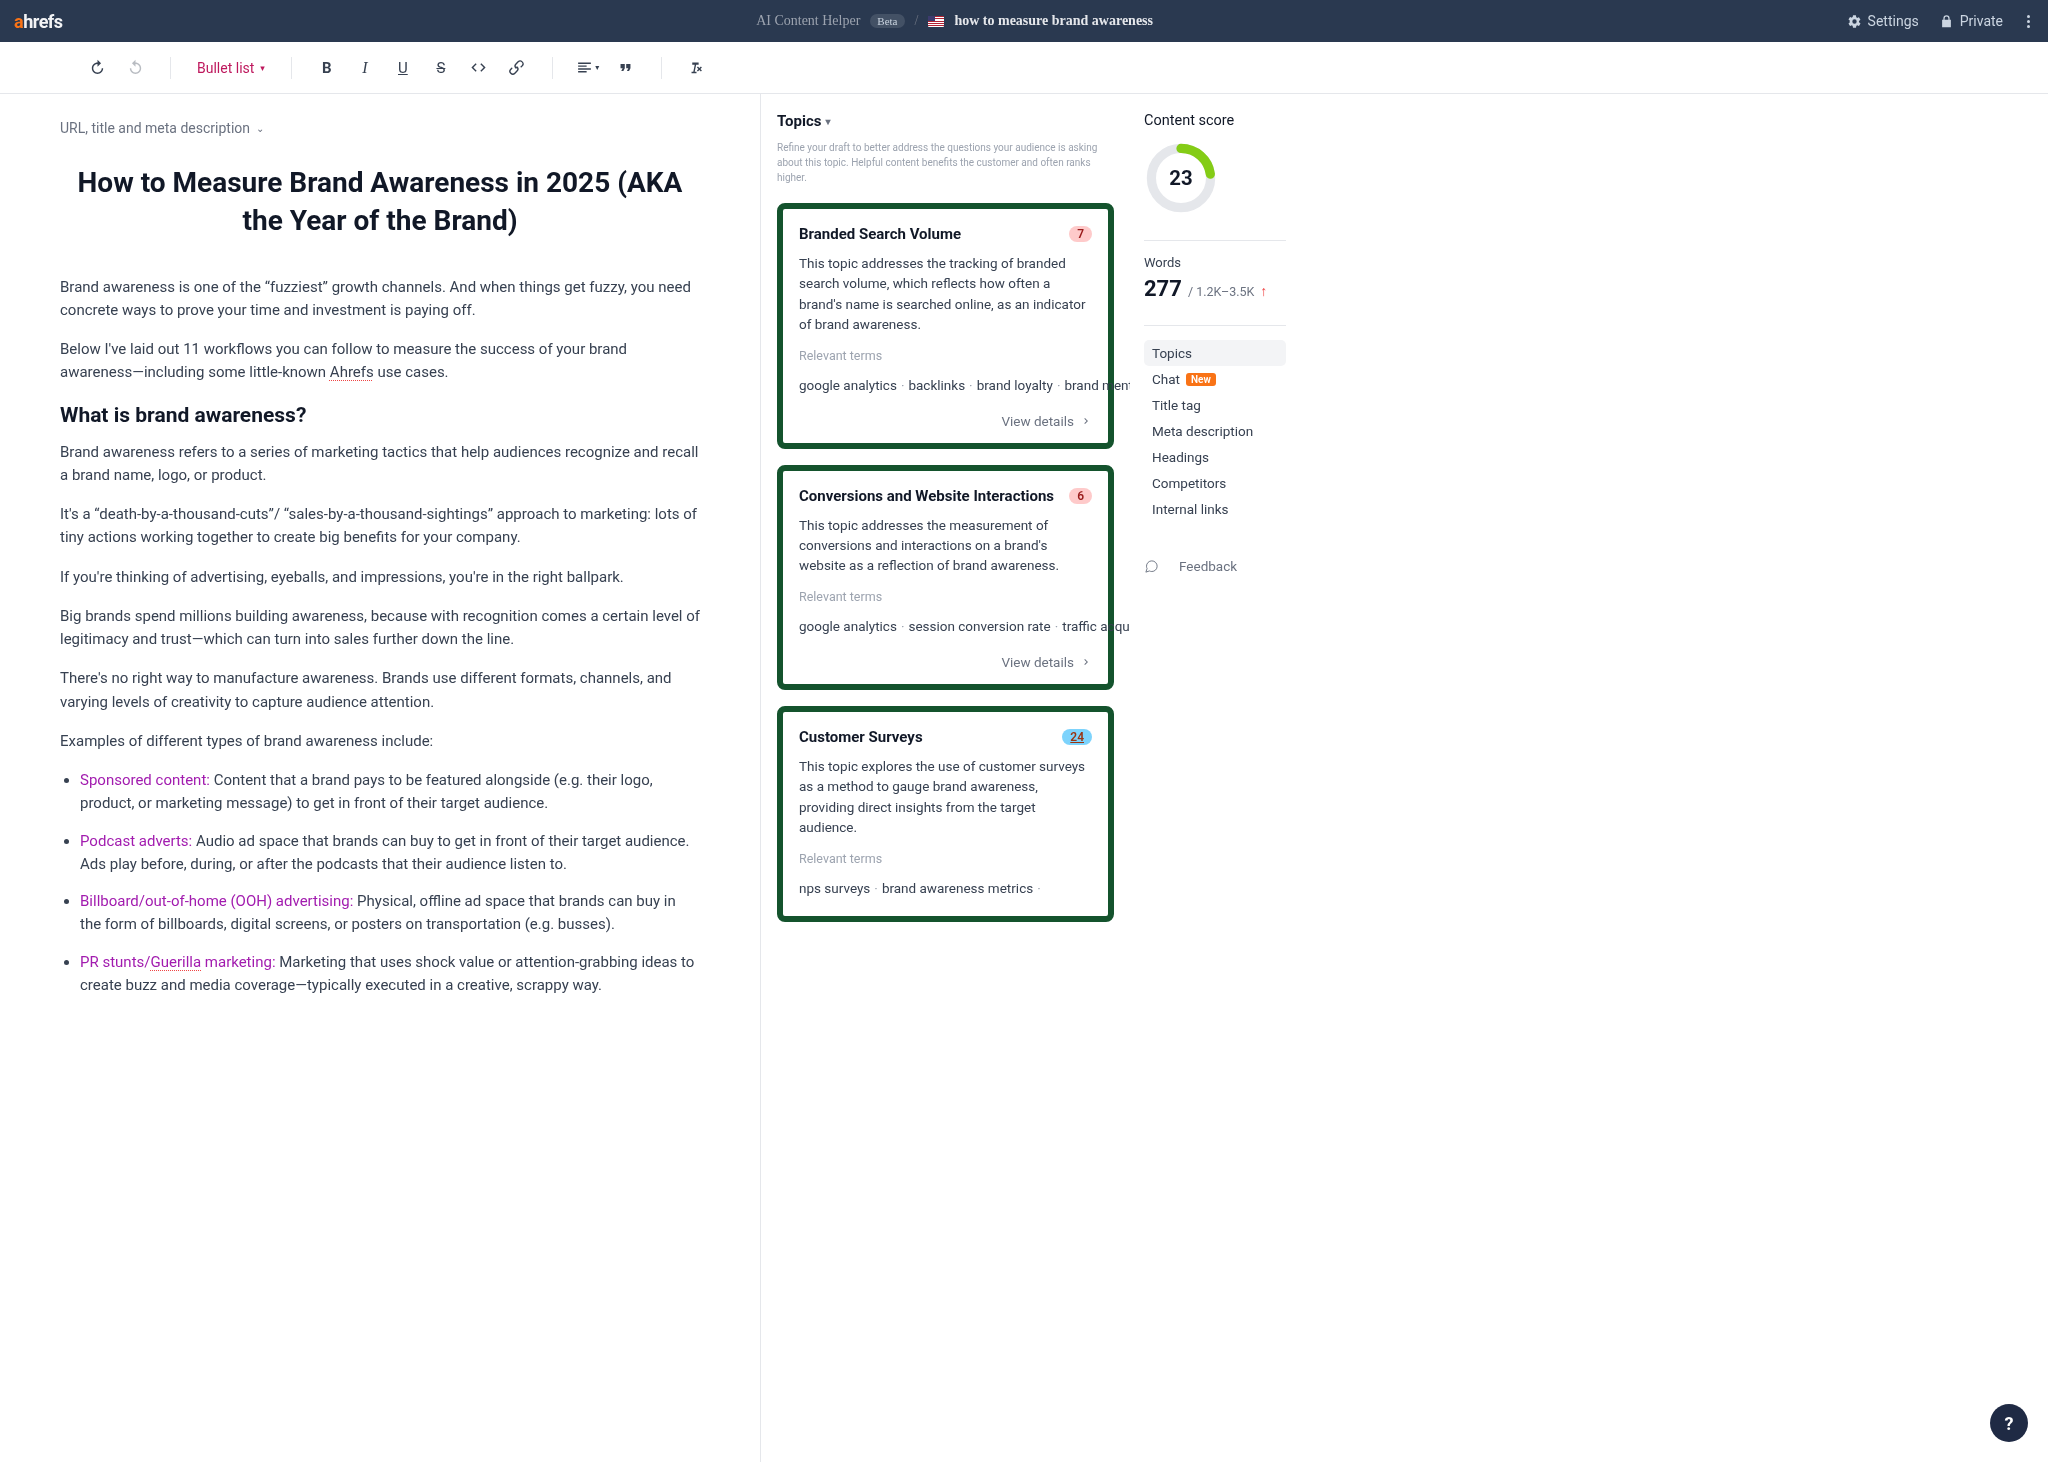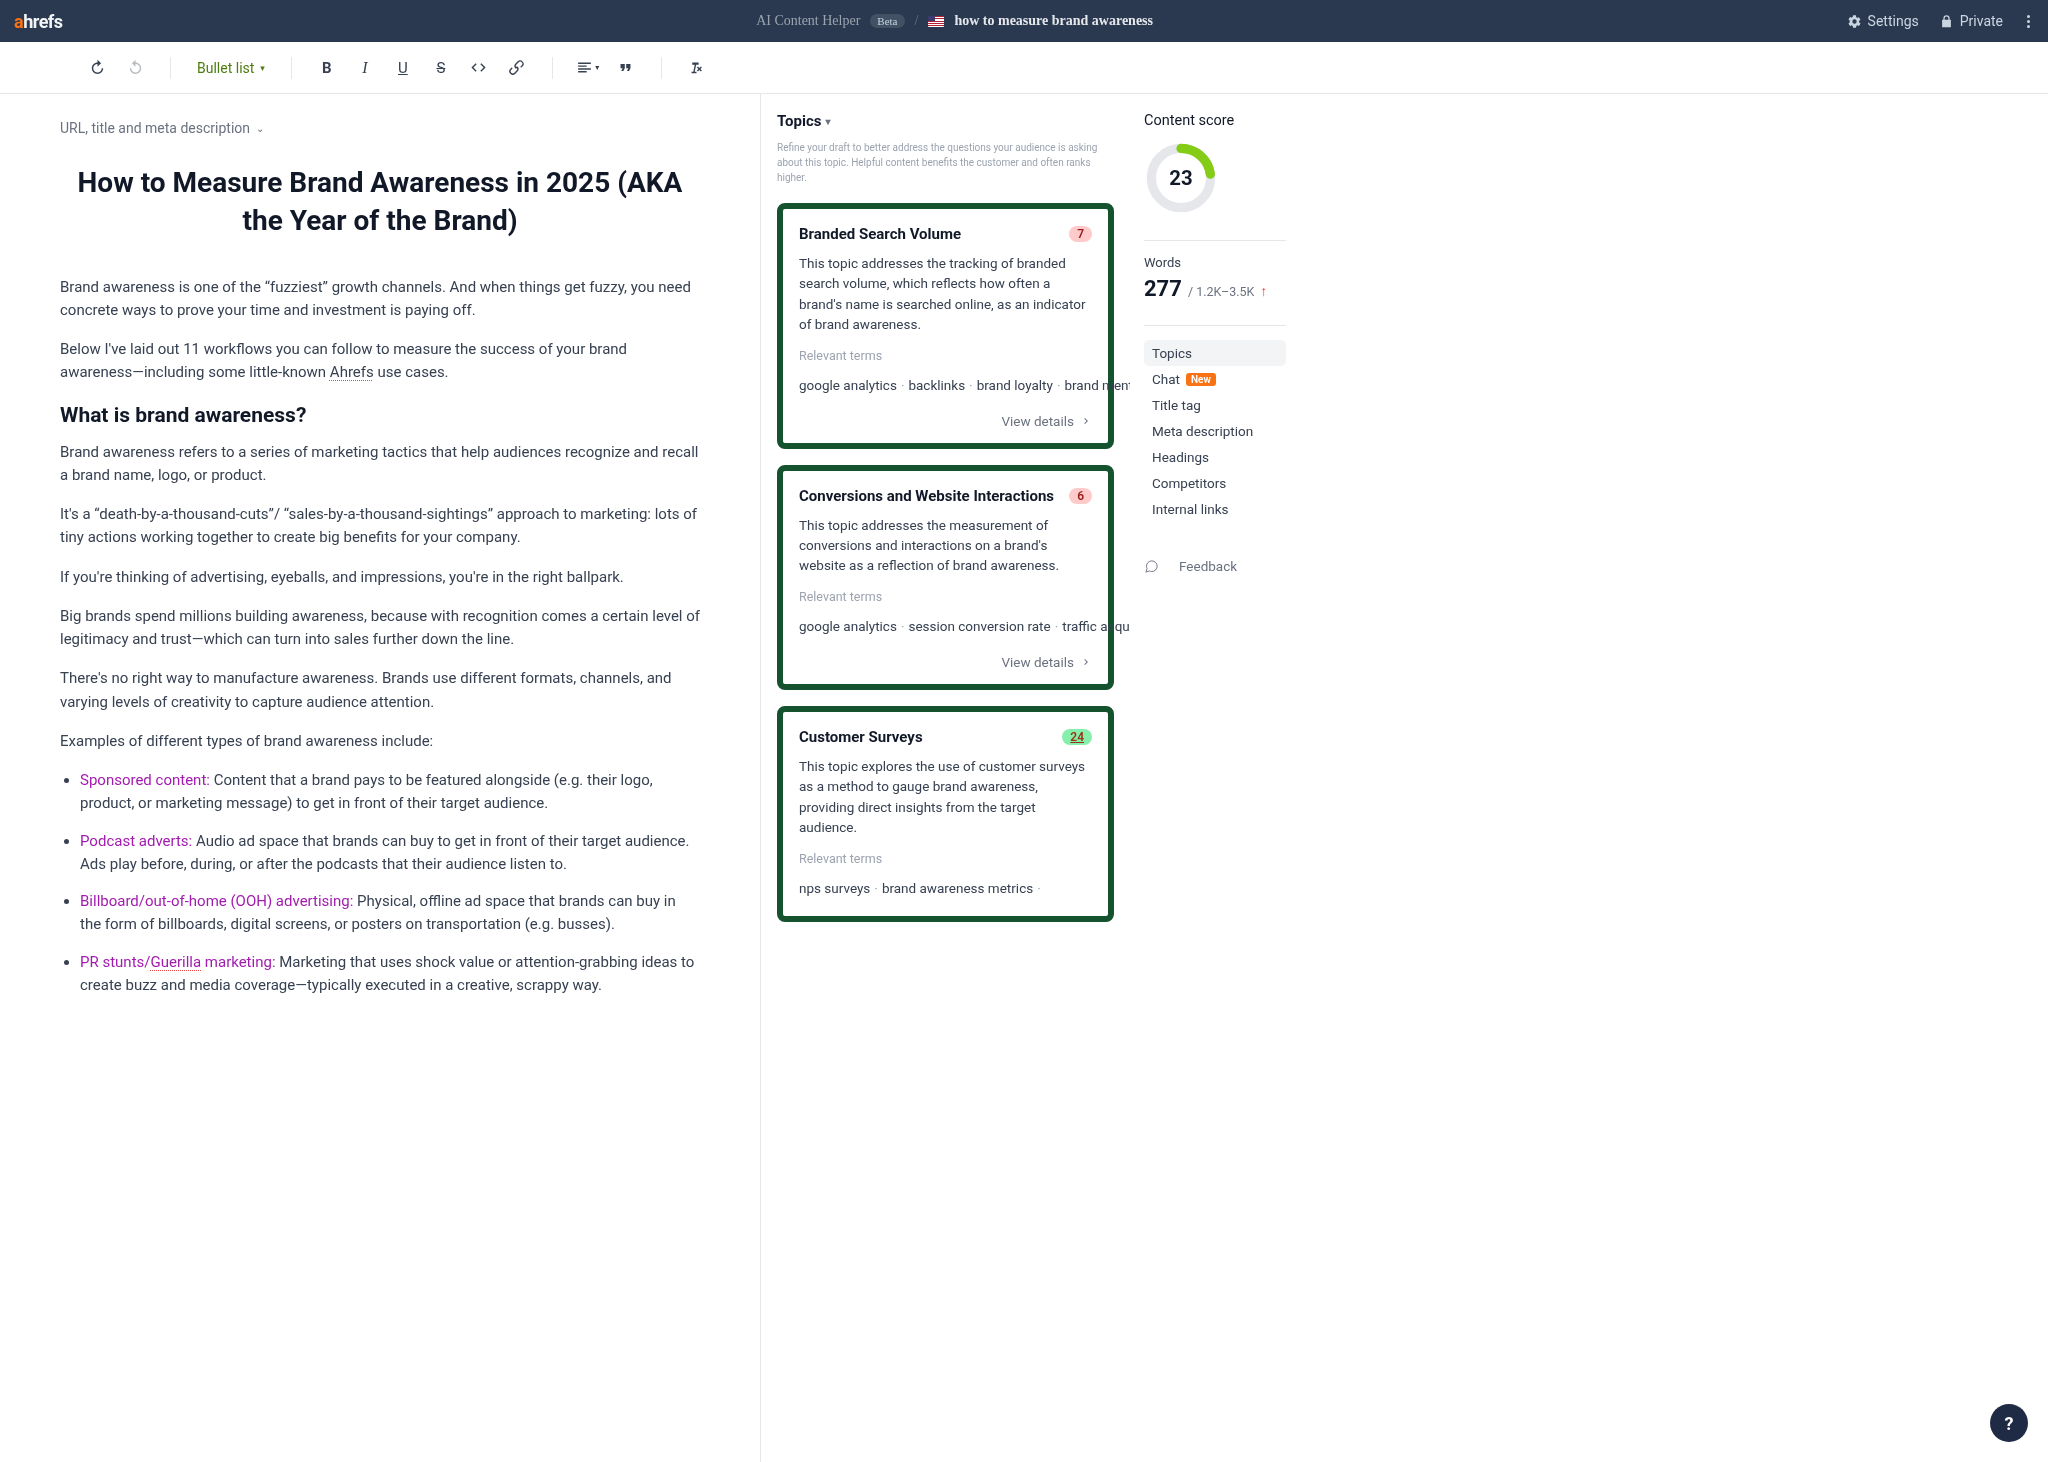--- a/index.html
+++ b/index.html
@@ -21,21 +21,21 @@
 .hdr-btn { display: flex; align-items: center; gap: 6px; color: #cbd5e1; cursor: pointer; }
 .hdr-btn svg { width: 15px; height: 15px; fill: #cbd5e1; }
 .more-dots { display:flex; flex-direction:column; gap:2px; cursor:pointer; padding:4px;}
 .more-dots span { width:3px; height:3px; background:#cbd5e1; border-radius:50%; }
 
 
 .toolbar { height: 52px; border-bottom: 1px solid #e5e7eb; display: flex; align-items: center; padding: 0 60px 0 80px; gap: 4px; flex-shrink:0; }
 .toolbar .tb-btn { width: 34px; height: 34px; display:flex; align-items:center; justify-content:center; border-radius:4px; cursor:pointer; color:#374151; }
 .toolbar .tb-btn svg { width:17px; height:17px; fill:currentColor; }
 .tb-sep { width:1px; height:22px; background:#e5e7eb; margin:0 14px; }
-.tb-dd { display:flex; align-items:center; gap:6px; padding:0 8px; cursor:pointer; color:#4d7c0f; height:34px;}
+.tb-dd { display:flex; align-items:center; gap:6px; padding:0 8px; cursor:pointer; color:#be185d; height:34px;}
 .tb-dd .caret { font-size:9px; }
 
 
 .main { flex:1; display:flex; overflow:hidden; }
 .editor-col { flex:1; overflow-y:auto; padding: 26px 60px 40px 60px; max-width: 760px; }
 .meta-toggle { color:#6b7280; font-size:14px; display:flex; align-items:center; gap:6px; cursor:pointer; margin-bottom:28px; }
 .meta-toggle .caret { font-size:10px; }
 .editor h1 { font-size: 28px; font-weight: 700; text-align:center; color:#111827; line-height:1.35; margin-bottom: 36px; }
 .editor p { font-size: 15px; color:#374151; line-height:1.55; margin-bottom: 16px; }
 .editor h2 { font-size: 21px; font-weight:700; color:#111827; margin: 18px 0 14px; }
@@ -46,21 +46,21 @@
 
 
 .topics-col { width: 370px; border-left: 1px solid #e5e7eb; overflow-y:auto; padding: 18px 16px 40px 16px; }
 .topics-hdr { font-size:15px; font-weight:700; color:#111827; display:flex; align-items:center; gap:4px; margin-bottom: 10px; cursor:pointer;}
 .topics-hdr .caret { font-size:10px; color:#6b7280; }
 .topics-desc { font-size: 10px; color:#9ca3af; line-height:1.5; margin-bottom: 18px; }
 .topic-card { border:6px solid #14532d; border-radius: 8px; padding: 16px 16px 14px; margin-bottom: 16px; }
 .topic-title { font-size:15px; font-weight:700; color:#111827; display:flex; align-items:center; justify-content:space-between; margin-bottom:10px; }
 .count-badge { font-size:12px; font-weight:600; border-radius:999px; padding: 1px 8px; min-width:20px; text-align:center; }
 .badge-red { background:#fecaca; color:#991b1b; }
-.badge-orange { background:#86efac; color:#9a3412;text-decoration:underline; }
+.badge-orange { background:#7dd3fc; color:#9a3412;text-decoration:underline; }
 .topic-desc { font-size:13.5px; color:#374151; line-height:1.5; margin-bottom: 14px; }
 .rel-label { font-size:12.5px; color:#9ca3af; margin-bottom:10px; }
 .terms { font-size:13.5px; color:#374151; line-height:1.9; }
 .term { white-space:nowrap; }
 .tdot { color:#9ca3af; margin:0 4px; }
 .view-details { display:flex; justify-content:flex-end; align-items:center; gap:6px; color:#6b7280; font-size:13.5px; margin-top:14px; cursor:pointer; }
 .view-details svg { width:12px; height:12px; fill:#6b7280;}
 
 
 .score-col { width: 170px; padding: 18px 14px; overflow-y:auto; }

